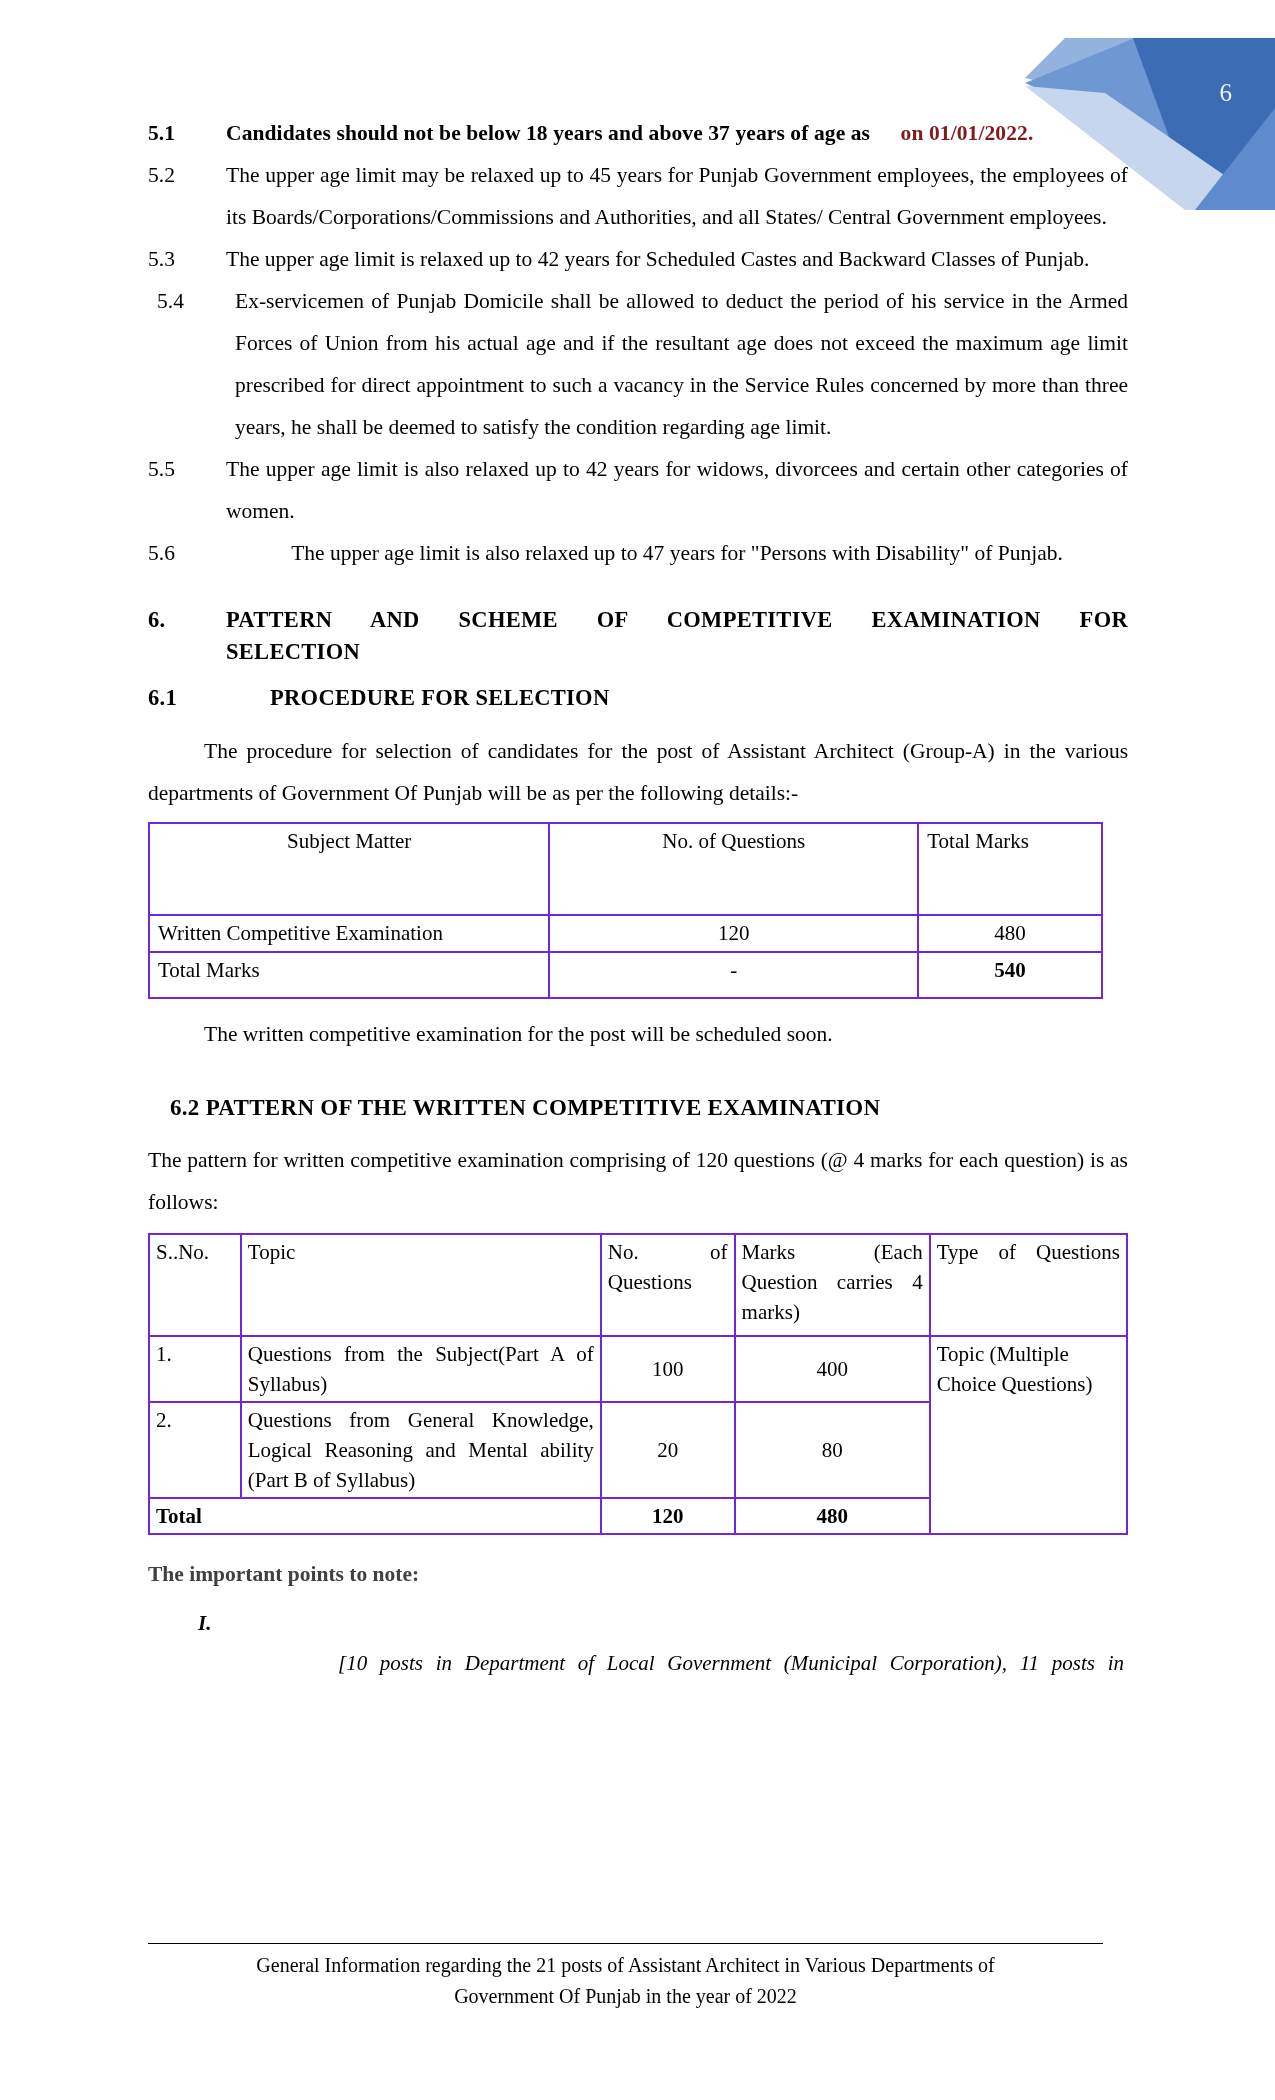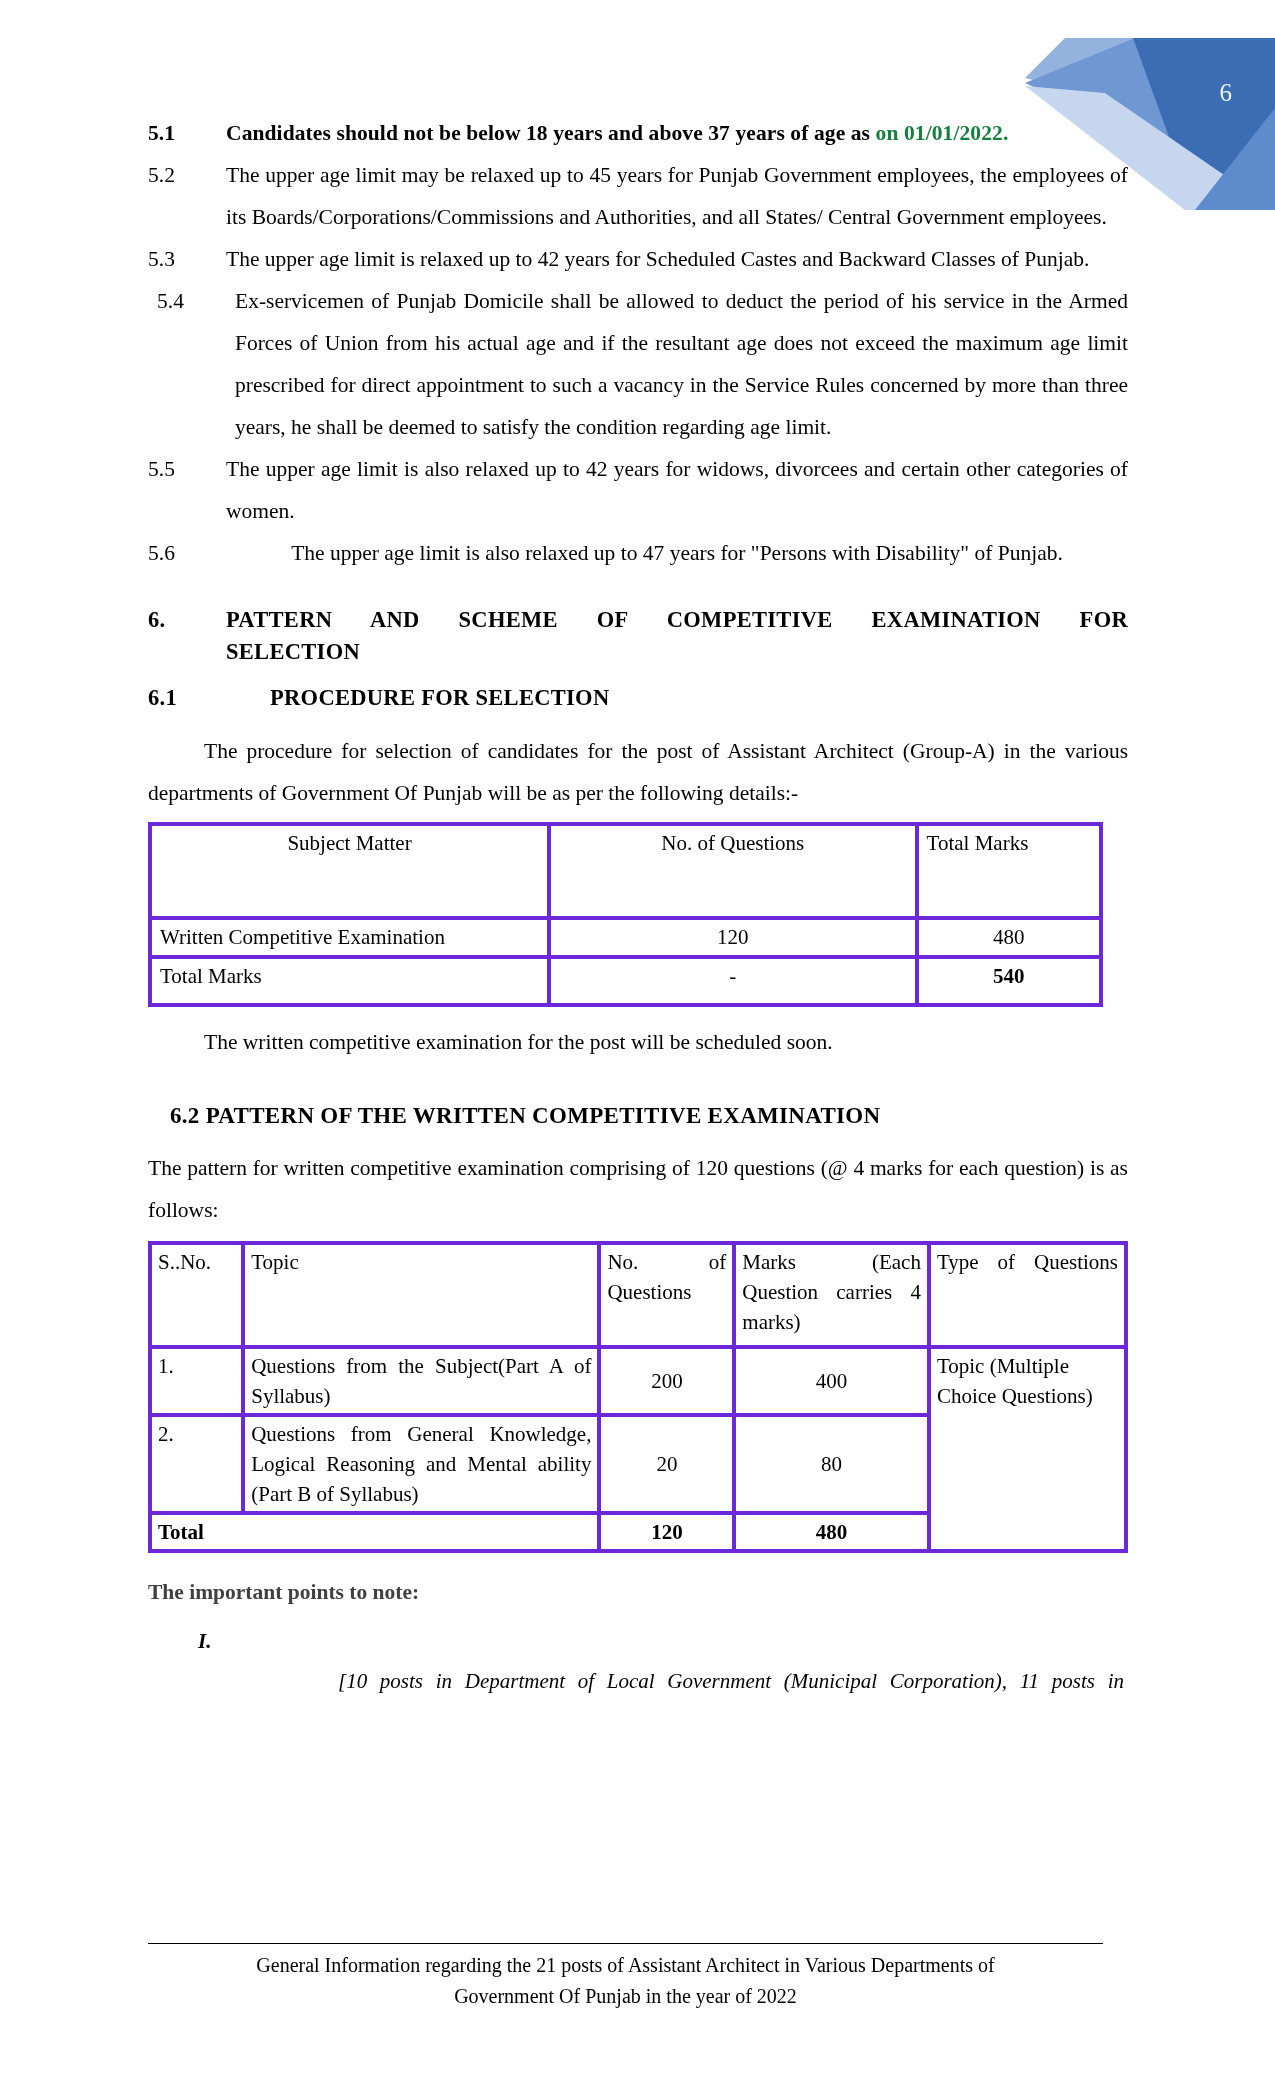--- a/index.html
+++ b/index.html
@@ -69,21 +69,21 @@
   .clause .body {
     flex: 1 1 auto;
     text-align: justify;
     text-justify: inter-word;
   }
   .clause.first { font-weight: bold; letter-spacing: 0.1px; }
   .clause.first .body { text-align: justify; }
   .clause.indent .num { padding-left: 9px; }
   .clause .body.nojust { text-align: center; }
 
-  .red { color: #15803d; }
+  .red { color: #7f1d1d; margin-left: 25px; }
   .note-label { color: #c0392b; }
 
   
   .h-main {
     display: flex;
     font-weight: bold;
     font-size: 22.5px;
     line-height: 32px;
     margin-top: 30px;
     letter-spacing: 0.3px;
@@ -120,21 +120,21 @@
     padding-left: 22px;
   }
 
   
   table {
     border-collapse: collapse;
     font-size: 21px;
     width: 100%;
   }
   table td, table th {
-    border: 4px solid #6d28d9;
+    border: 2px solid #6d28d9;
     padding: 2px 6px;
     font-weight: normal;
     vertical-align: top;
   }
 
   
   .tbl1 { margin-top: 8px; width: 955px; }
   .tbl1 td { line-height: 31px; }
   .tbl1 .hdr td { text-align: center; height: 86px; }
   .tbl1 .hdr td.c3 { text-align: left; padding-left: 8px; }
@@ -302,21 +302,21 @@
           <tr class="h">
         <td class="colA">S..No.</td>
         <td class="colB">Topic</td>
         <td class="colC just">No. of Questions</td>
         <td class="colD justb">Marks (Each Question carries 4 marks)</td>
         <td class="colE just">Type of Questions</td>
       </tr>
       <tr>
         <td class="colA">1.</td>
         <td class="colB justb">Questions from the Subject(Part A of  Syllabus)</td>
-        <td class="colC ctr">200</td>
+        <td class="colC ctr">100</td>
         <td class="colD ctr">400</td>
         <td class="colE" rowspan="3">Topic (Multiple Choice Questions)</td>
       </tr>
       <tr>
         <td class="colA">2.</td>
         <td class="colB justb">Questions from General Knowledge, Logical Reasoning and Mental ability (Part B of Syllabus)</td>
         <td class="colC ctr">20</td>
         <td class="colD ctr">80</td>
       </tr>
       <tr>

